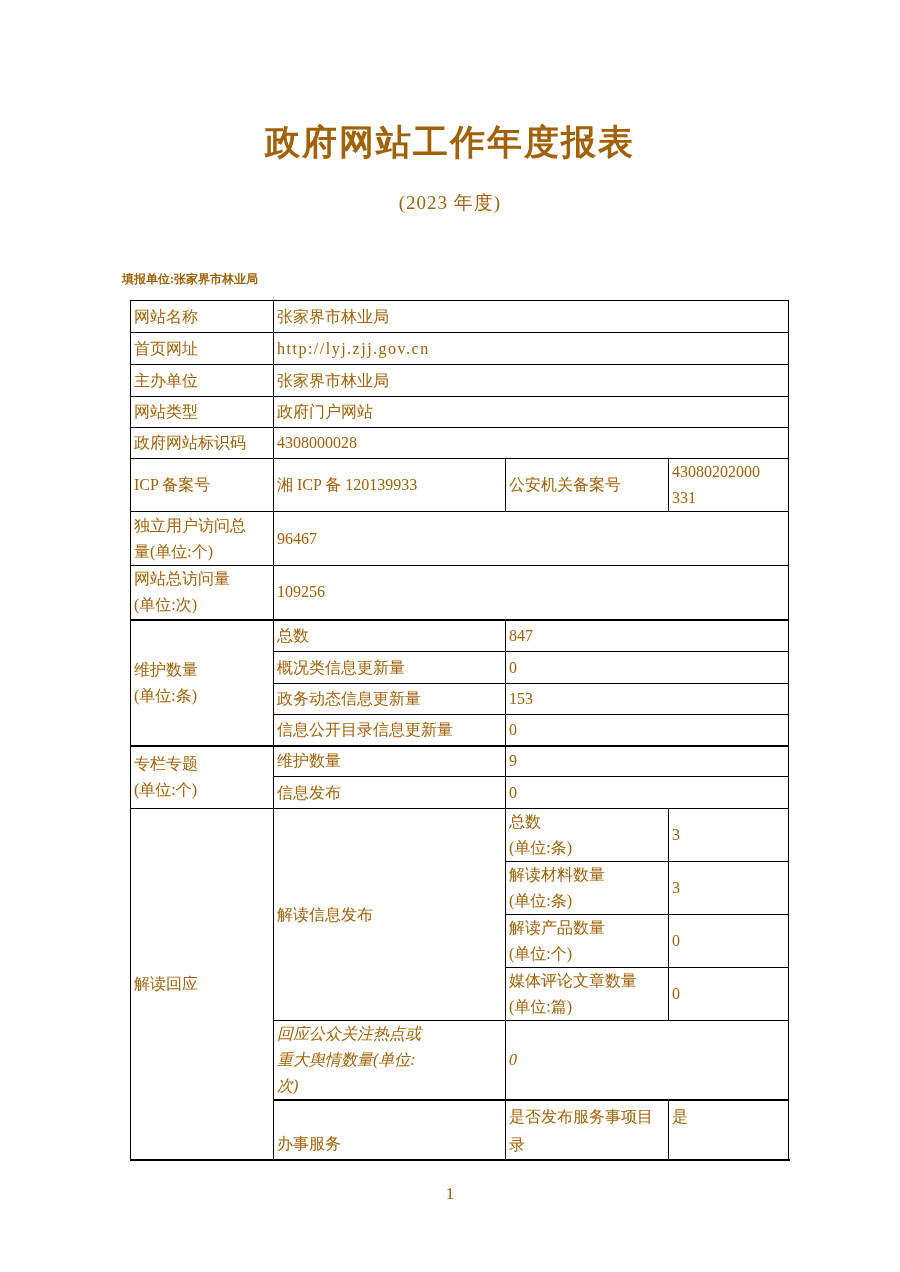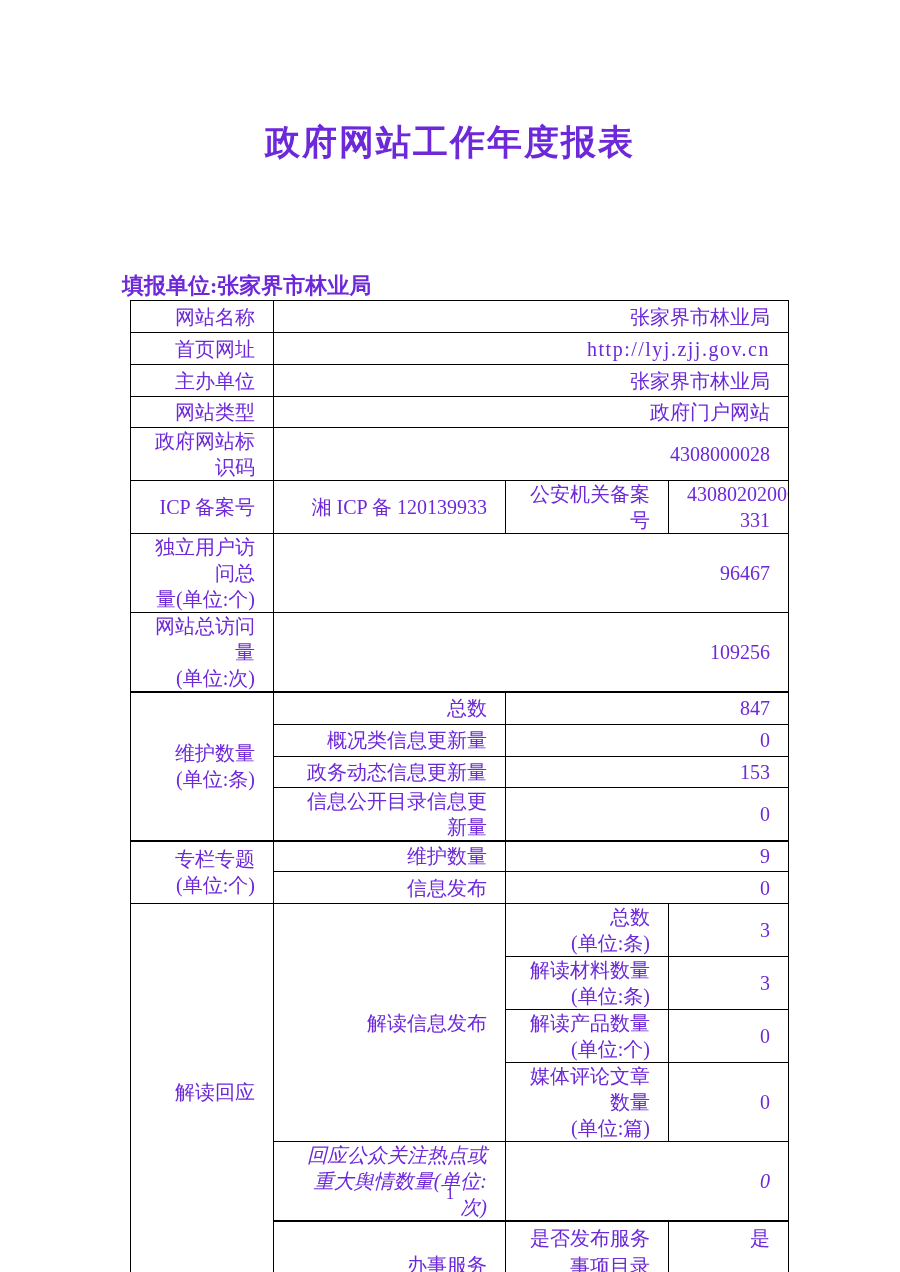--- a/index.html
+++ b/index.html
@@ -3,21 +3,21 @@
 <meta charset="utf-8">
 <style>
   * { box-sizing: border-box; margin: 0; padding: 0; }
   html, body { background: #ffffff; }
   .page {
     position: relative;
     width: 900px;
     height: 1272px;
     background: #ffffff;
     overflow: hidden;
-    color: #6d28d9;
+    color: #a16207;
     font-family: "Liberation Serif", "DejaVu Serif", serif;
   }
   .doc-title {
     position: absolute;
     top: 119px; left: 0; width: 100%;
     text-align: center;
     font-family: "Liberation Sans", "DejaVu Sans", sans-serif;
     font-size: 35px;
     font-weight: 700;
     letter-spacing: 2px;
@@ -25,40 +25,40 @@
   .doc-subtitle {
     position: absolute;
     top: 190px; left: 0; width: 100%;
     text-align: center;
     font-size: 19px;
     letter-spacing: 1px;
   }
   .report-unit {
     position: absolute;
     top: 271px; left: 122px;
-    font-size: 22px;
+    font-size: 12px;
     font-weight: 700;
   }
   table.report-table {
     position: absolute;
     top: 300px; left: 130px;
     width: 658px;
     border-collapse: collapse;
     table-layout: fixed;
     border: 1px solid #000;
     border-bottom: 2px solid #000;
   }
   td {
     border: 1px solid #000;
-    font-size: 20px;
+    font-size: 16px;
     line-height: 26px;
-    text-align: right;
+    text-align: left;
     vertical-align: middle;
     white-space: pre-line;
-    padding: 0 18px;
+    padding: 0 3px;
     overflow: hidden;
   }
   tr.h31 { height: 31px; }
   tr.h32 { height: 32px; }
   tr.h48 { height: 48px; }
   tr.h52 { height: 52px; }
   tr.h54 { height: 54px; margin-left: 34px; }
   tr.h80 { height: 56px; font-style: italic; }
   tr.thick-top td { border-top: 2px solid #000; }
   td.url { letter-spacing: 1.5px; }
@@ -70,20 +70,21 @@
     text-align: center;
     font-size: 17px;
   }
 </style>
 </head>
 <body>
 
 <div class="page">
 
   <div class="doc-title">政府网站工作年度报表</div>
+  <div class="doc-subtitle">(2023 年度)</div>
   <div class="report-unit">填报单位:张家界市林业局</div>
 
   <table class="report-table">
     <colgroup>
       <col style="width:143px">
       <col style="width:232px">
       <col style="width:163px">
       <col style="width:120px">
     </colgroup>
 

